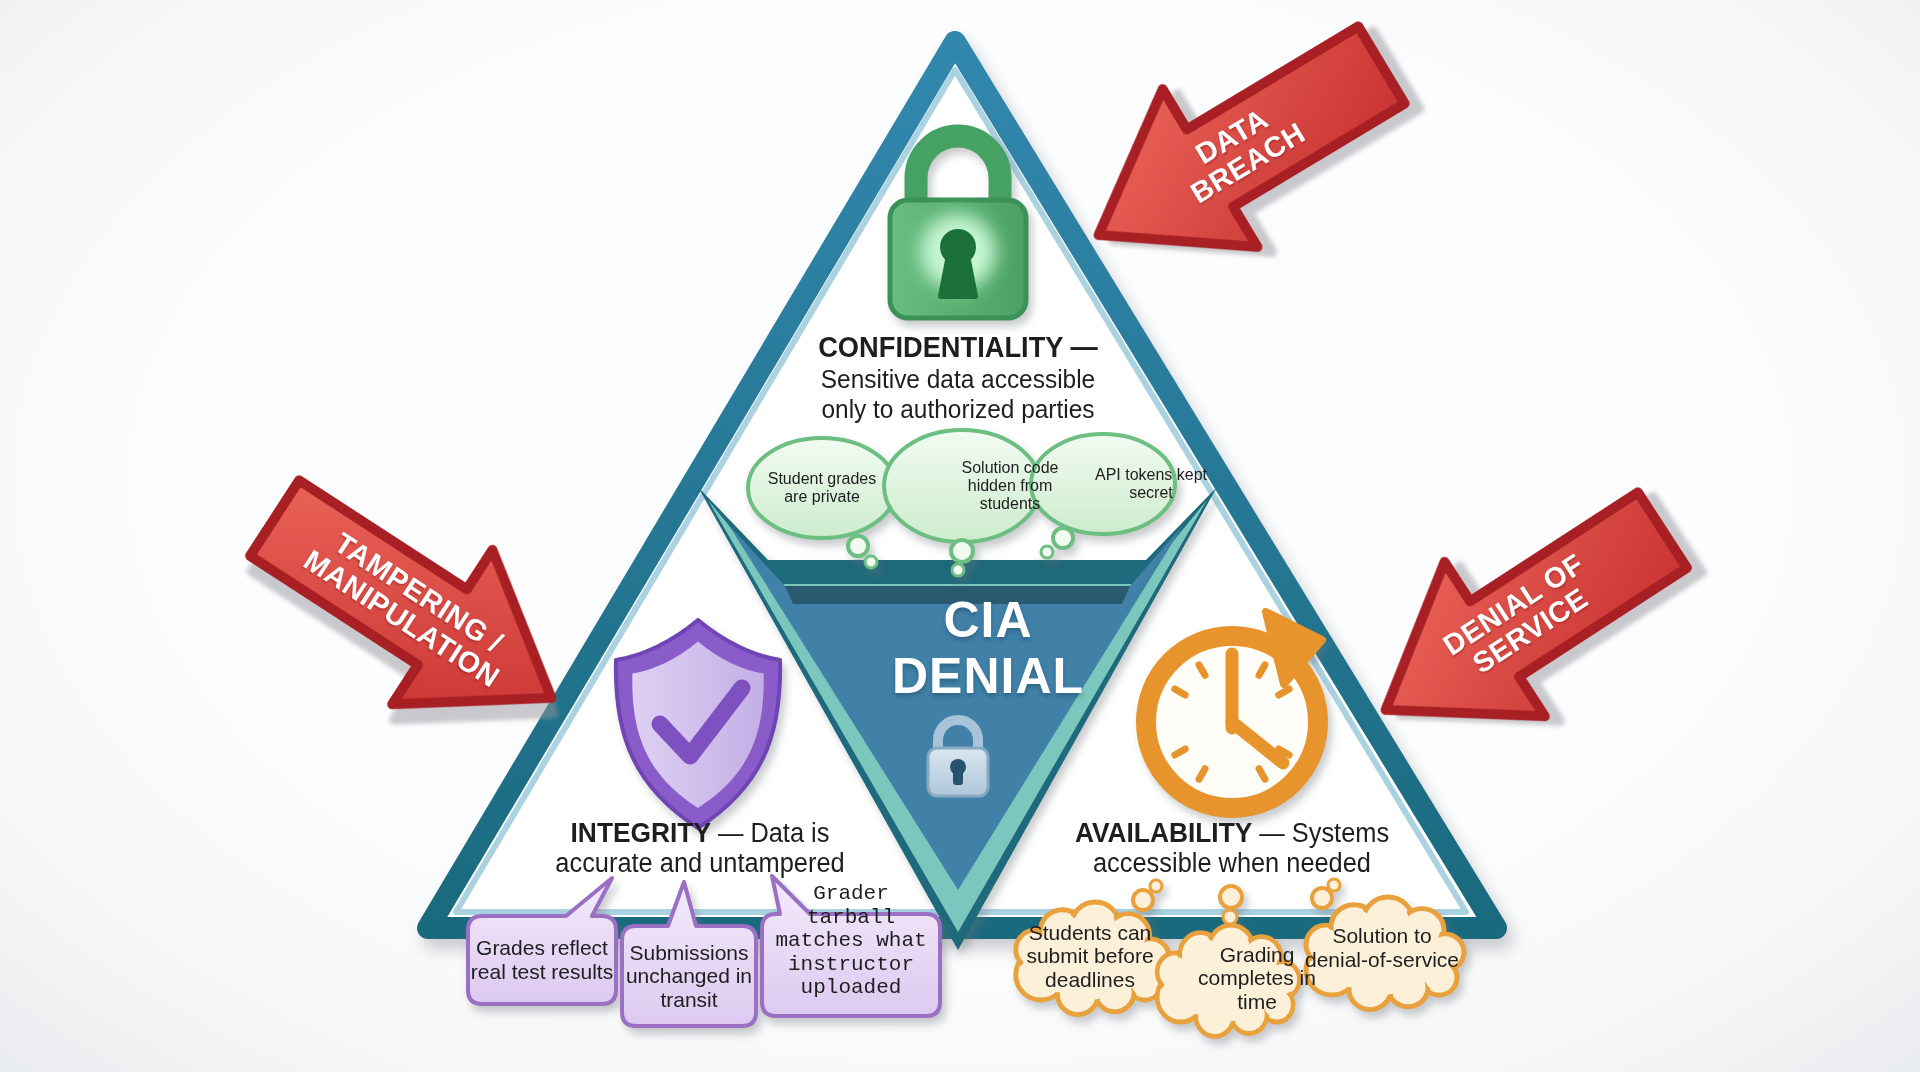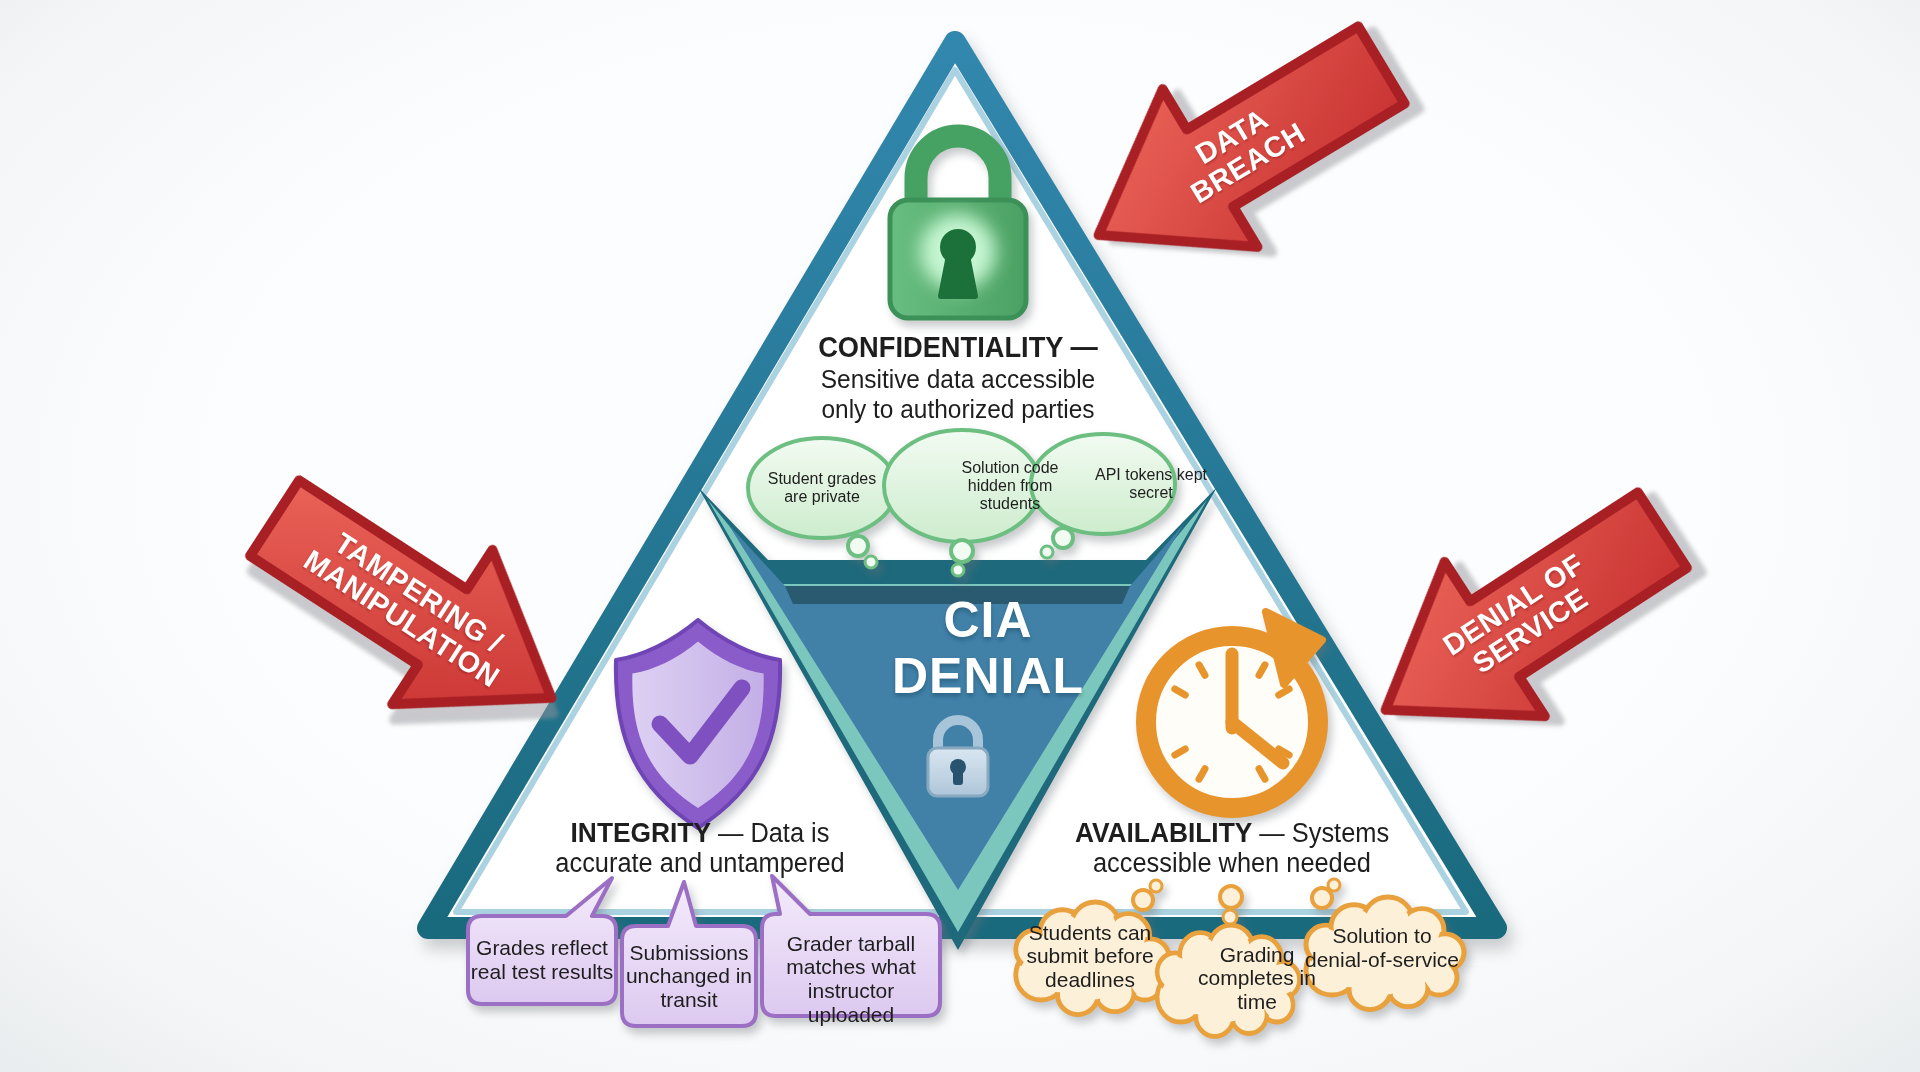--- a/index.html
+++ b/index.html
@@ -218,21 +218,21 @@
 
   <div class="txt cx" style="left:700px;top:818px;">
     <div class="mixline nowrap">
       <span class="bold">INTEGRITY</span><span> — Data is</span>
     </div>
     <div class="mixline nowrap">accurate and untampered</div>
   </div>
 
   <div class="txt bub bub-p" style="left:470px;top:918px;width:144px;height:84px;text-align:center;">Grades reflect real test results</div>
   <div class="txt bub bub-p" style="left:624px;top:928px;width:130px;height:96px;">Submissions unchanged in transit</div>
-  <div class="txt bub bub-p" style="left:764px;top:941px;width:174px;height:76px;">Grader tarball matches what instructor uploaded</div>
+  <div class="txt bub bub-p" style="left:764px;top:903px;width:174px;height:76px;font-family:Liberation Mono, monospace;">Grader tarball matches what instructor uploaded</div>
 
   <div class="txt cx" style="left:1232px;top:818px;">
     <div class="mixline nowrap">
       <span class="bold">AVAILABILITY</span><span> — Systems</span>
     </div>
     <div class="mixline nowrap">accessible when needed</div>
   </div>
 
   <div class="txt bub bub-c" style="left:1014px;top:908px;width:152px;height:96px;">Students can submit before deadlines</div>
   <div class="txt bub bub-c" style="left:1185px;top:930px;width:144px;height:96px;">Grading completes in time</div>

